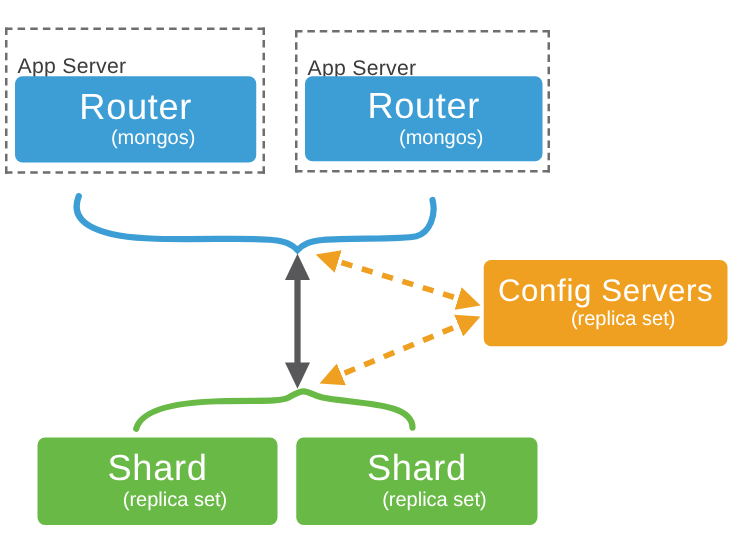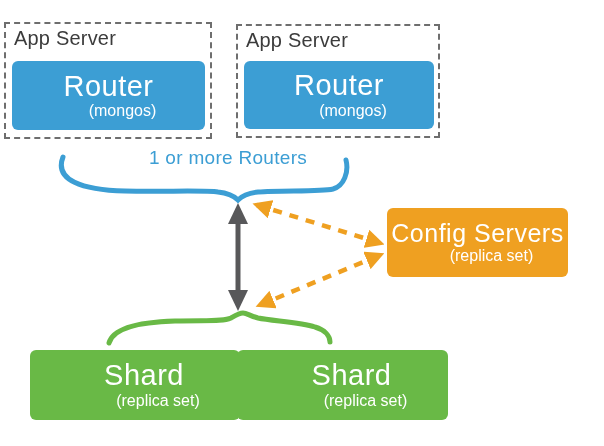--- a/index.html
+++ b/index.html
@@ -13,39 +13,39 @@
   }
   .app-server {
     position: absolute;
     border: 2px dashed var(--c-border-gray, #6e6e6e);
     background: #ffffff;
     box-sizing: border-box;
   }
   .app-server-label {
     position: absolute;
     left: 8px;
-    top: 3px;
-    font-size: 20px;
+    top: 19px;
+    font-size: 17px;
     color: var(--c-label-text, #3c3c3c);
     letter-spacing: 0.2px;
   }
   .node-box {
     position: absolute;
     border-radius: 6px;
     color: #ffffff;
     display: flex;
     flex-direction: column;
     align-items: center;
     justify-content: center;
     text-align: center;
     line-height: 1.05;
   }
   .node-box.blue   { background: var(--c-blue, #3c9ed4); }
   .node-box.orange { background: var(--c-orange, #efa021); }
-  .node-box.green  { background: var(--c-green, #69b946); padding-left: 18px; }
+  .node-box.green  { background: var(--c-green, #69b946); }
   .box-title    { font-size: 29px; letter-spacing: 0.5px; }
   .box-title.md { font-size: 25px; }
   .box-subtitle { font-size: 16px; margin-top: 2px; margin-left: 28px; }
   .brace-label {
     position: absolute;
     width: 230px;
     text-align: center;
     font-size: 19px;
     letter-spacing: 0.3px;
   }
@@ -98,23 +98,22 @@
       <line x1="238" y1="219" x2="238" y2="294" stroke-width="5"></line>
       <polygon points="238,203 228,224 248,224" stroke="none"></polygon>
       <polygon points="238,311 228,290 248,290" stroke="none"></polygon>
     </g>
 
     <line x1="257" y1="205" x2="380" y2="243" style="stroke: var(--c-orange, #efa021);" stroke-width="4.5" stroke-dasharray="9 8" marker-start="url(#oarrow)" marker-end="url(#oarrow)"></line>
 
     <line x1="260" y1="305" x2="380" y2="255" style="stroke: var(--c-orange, #efa021);" stroke-width="4.5" stroke-dasharray="9 8" marker-start="url(#oarrow)" marker-end="url(#oarrow)"></line>
   </svg>
 
-  <div class="brace-label blue-text" style="left:113px; top:147px;">1 or more Routers</div>
 
-  <div class="node-box orange" style="left:387px; top:208px; width:181px; height:69px;">
+  <div class="node-box orange" style="left:387px; top:208px; width:195px; height:69px;">
     <div class="box-title md">Config Servers</div>
     <div class="box-subtitle">(replica set)</div>
   </div>
 
   <div class="node-box green" style="left:30px; top:350px; width:192px; height:70px;">
     <div class="box-title">Shard</div>
     <div class="box-subtitle">(replica set)</div>
   </div>
 
   <div class="node-box green" style="left:237px; top:350px; width:193px; height:70px;">

